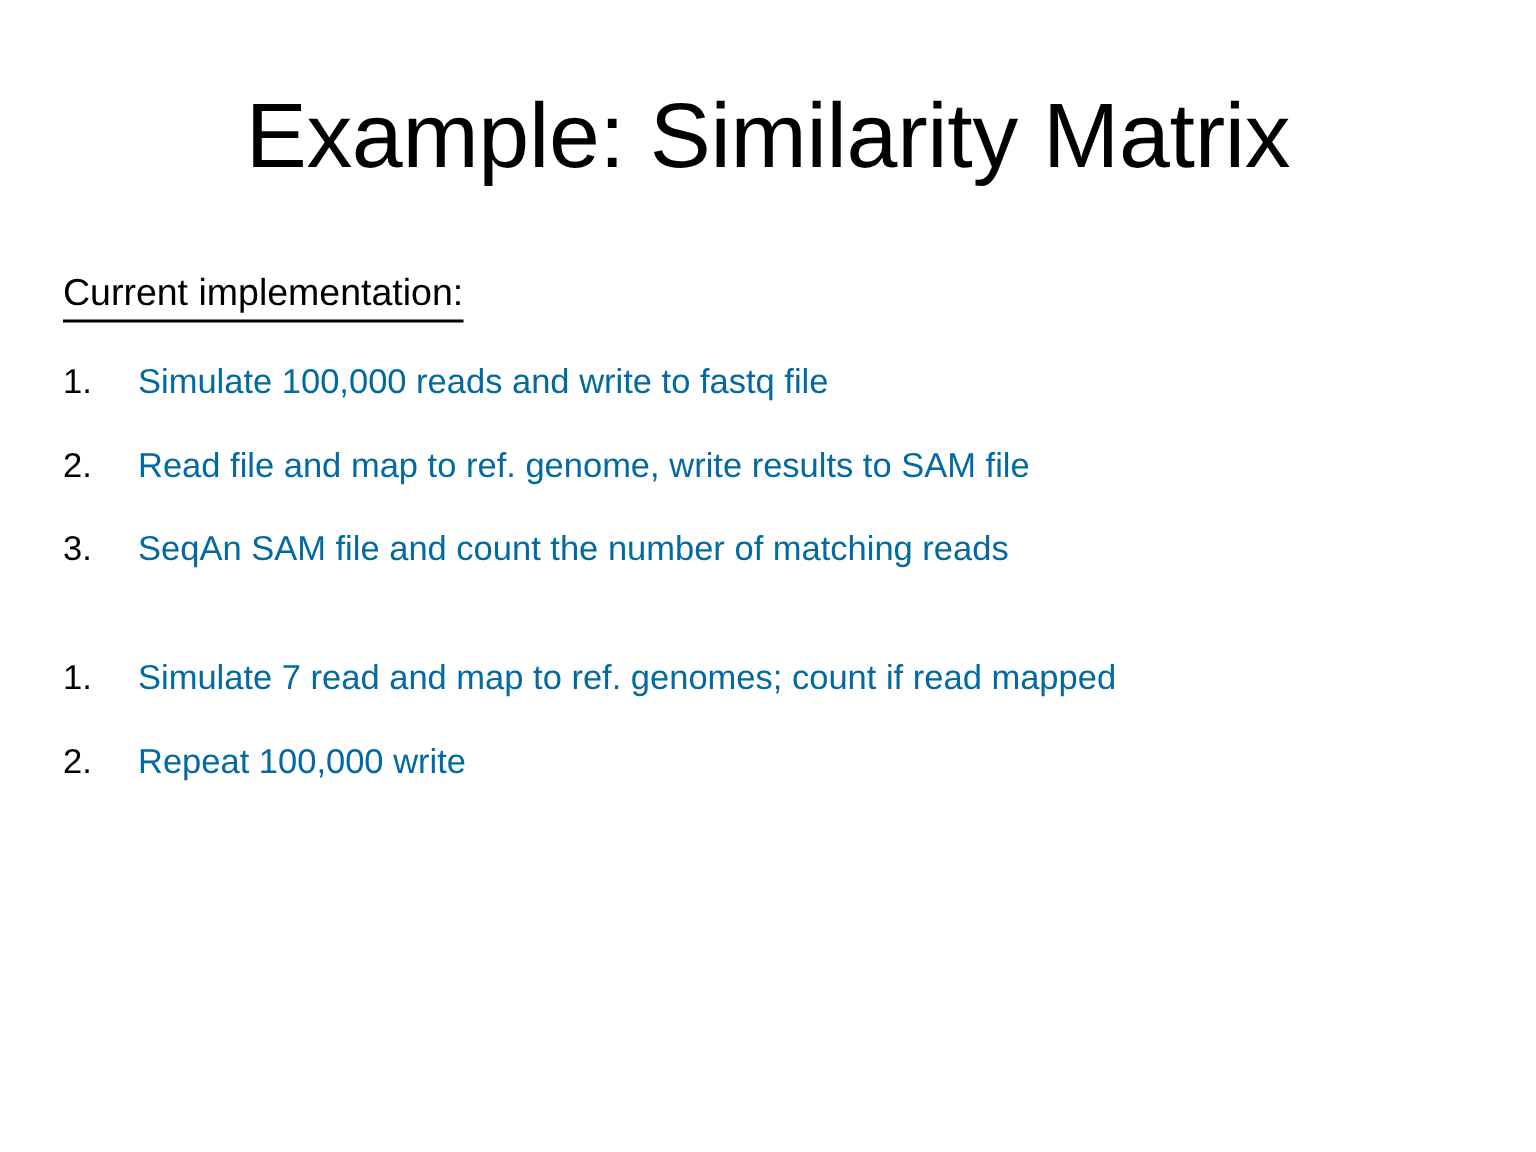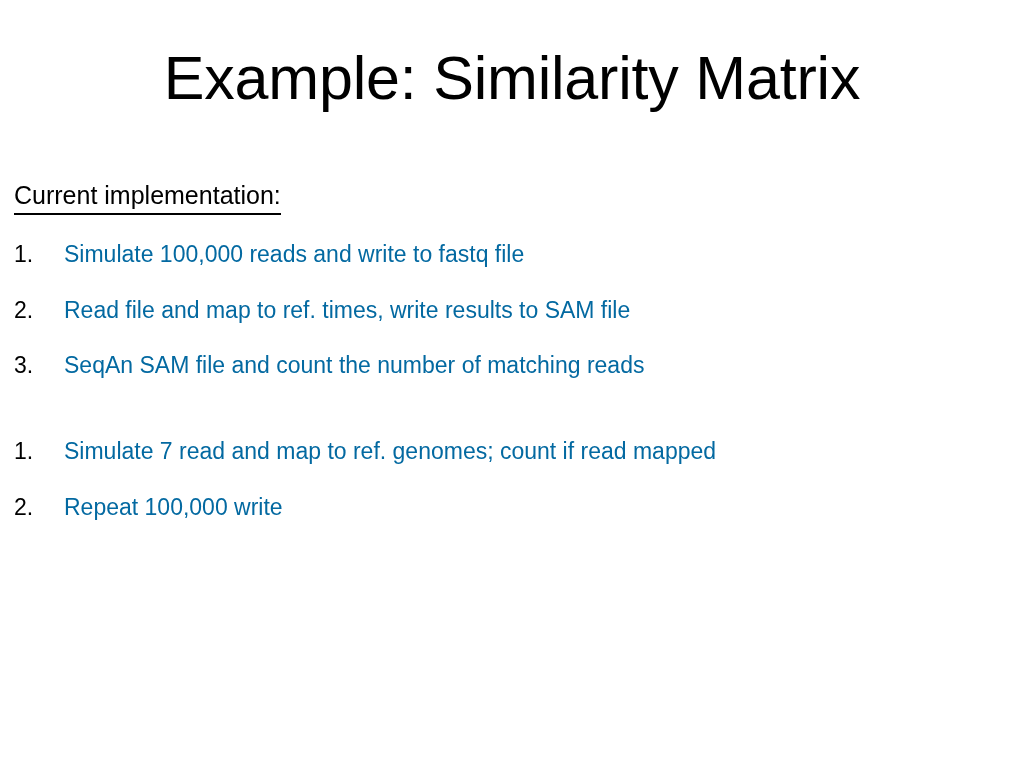--- a/index.html
+++ b/index.html
@@ -21,35 +21,35 @@
     width: 1024px;
     height: 768px;
     background: #ffffff;
     box-sizing: border-box;
   }
 
   
   .slide-title {
     position: absolute;
     left: 0;
-    top: 44px;
+    top: 56px;
     width: 1024px;
     text-align: center;
     font-size: 61px;
     font-weight: 400;
     line-height: 1.12;
     letter-spacing: -0.2px;
     color: #000000;
     white-space: nowrap;
   }
 
   
   .body-block {
     position: absolute;
-    left: 14px;
+    left: 42px;
     top: 180px;
     width: 964px;
   }
 
   .section {
     margin: 0;
     padding: 0;
   }
 
   .section-heading {
@@ -121,21 +121,21 @@
       <div class="heading-row">
         <span class="section-heading">Current implementation:</span>
       </div>
       <ol class="num-list">
         <li class="num-item">
           <span class="num-marker">1.</span>
           <span class="num-text">Simulate 100,000 reads and write to fastq file</span>
         </li>
         <li class="num-item">
           <span class="num-marker">2.</span>
-          <span class="num-text">Read file and map to ref. times, write results to SAM file</span>
+          <span class="num-text">Read file and map to ref. genome, write results to SAM file</span>
         </li>
         <li class="num-item">
           <span class="num-marker">3.</span>
           <span class="num-text">SeqAn SAM file and count the number of matching reads</span>
         </li>
       </ol>
     </div>
 
     <div class="section-gap"></div>
 

